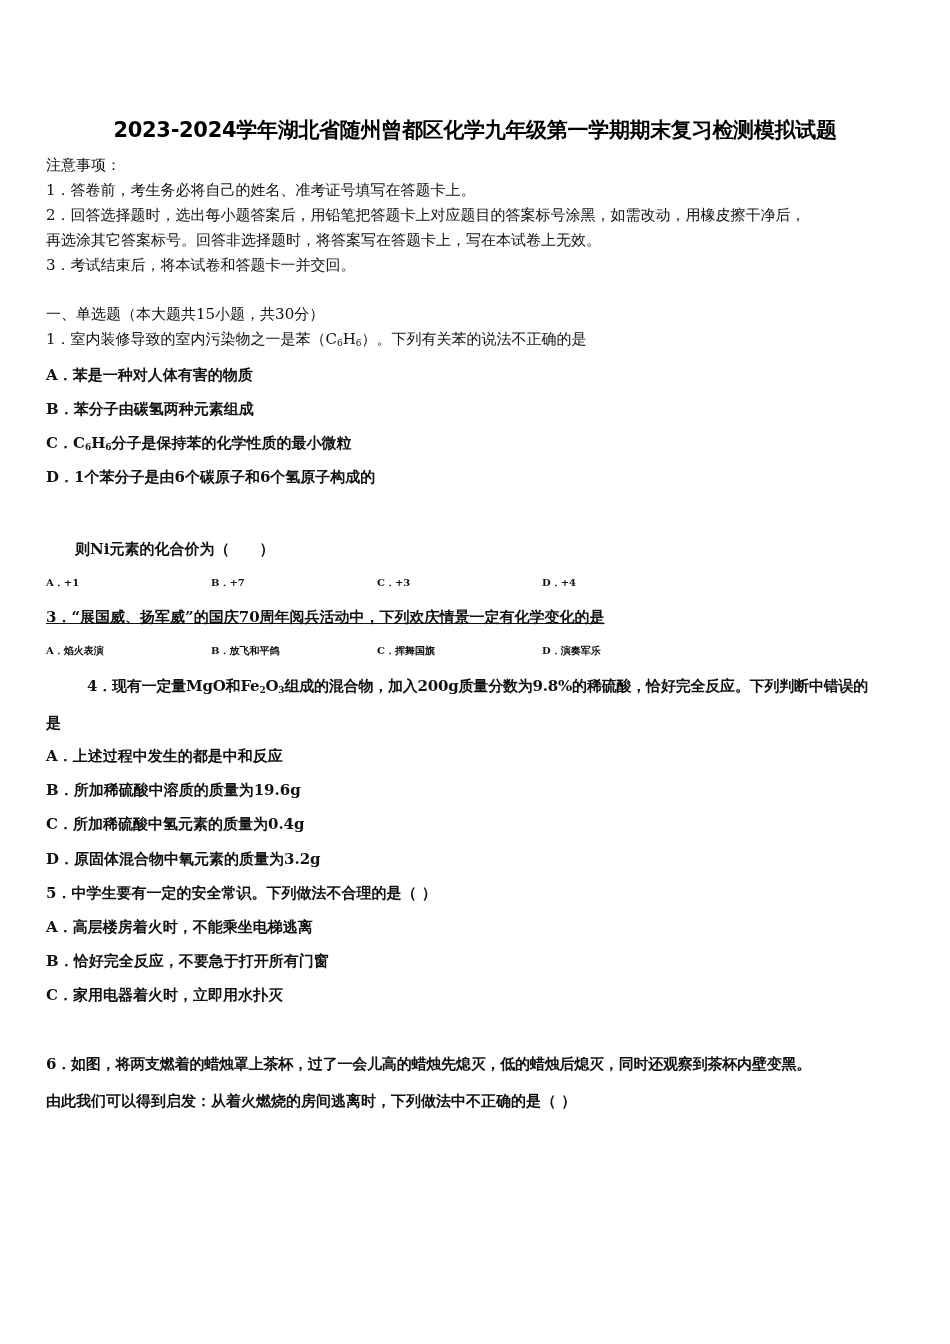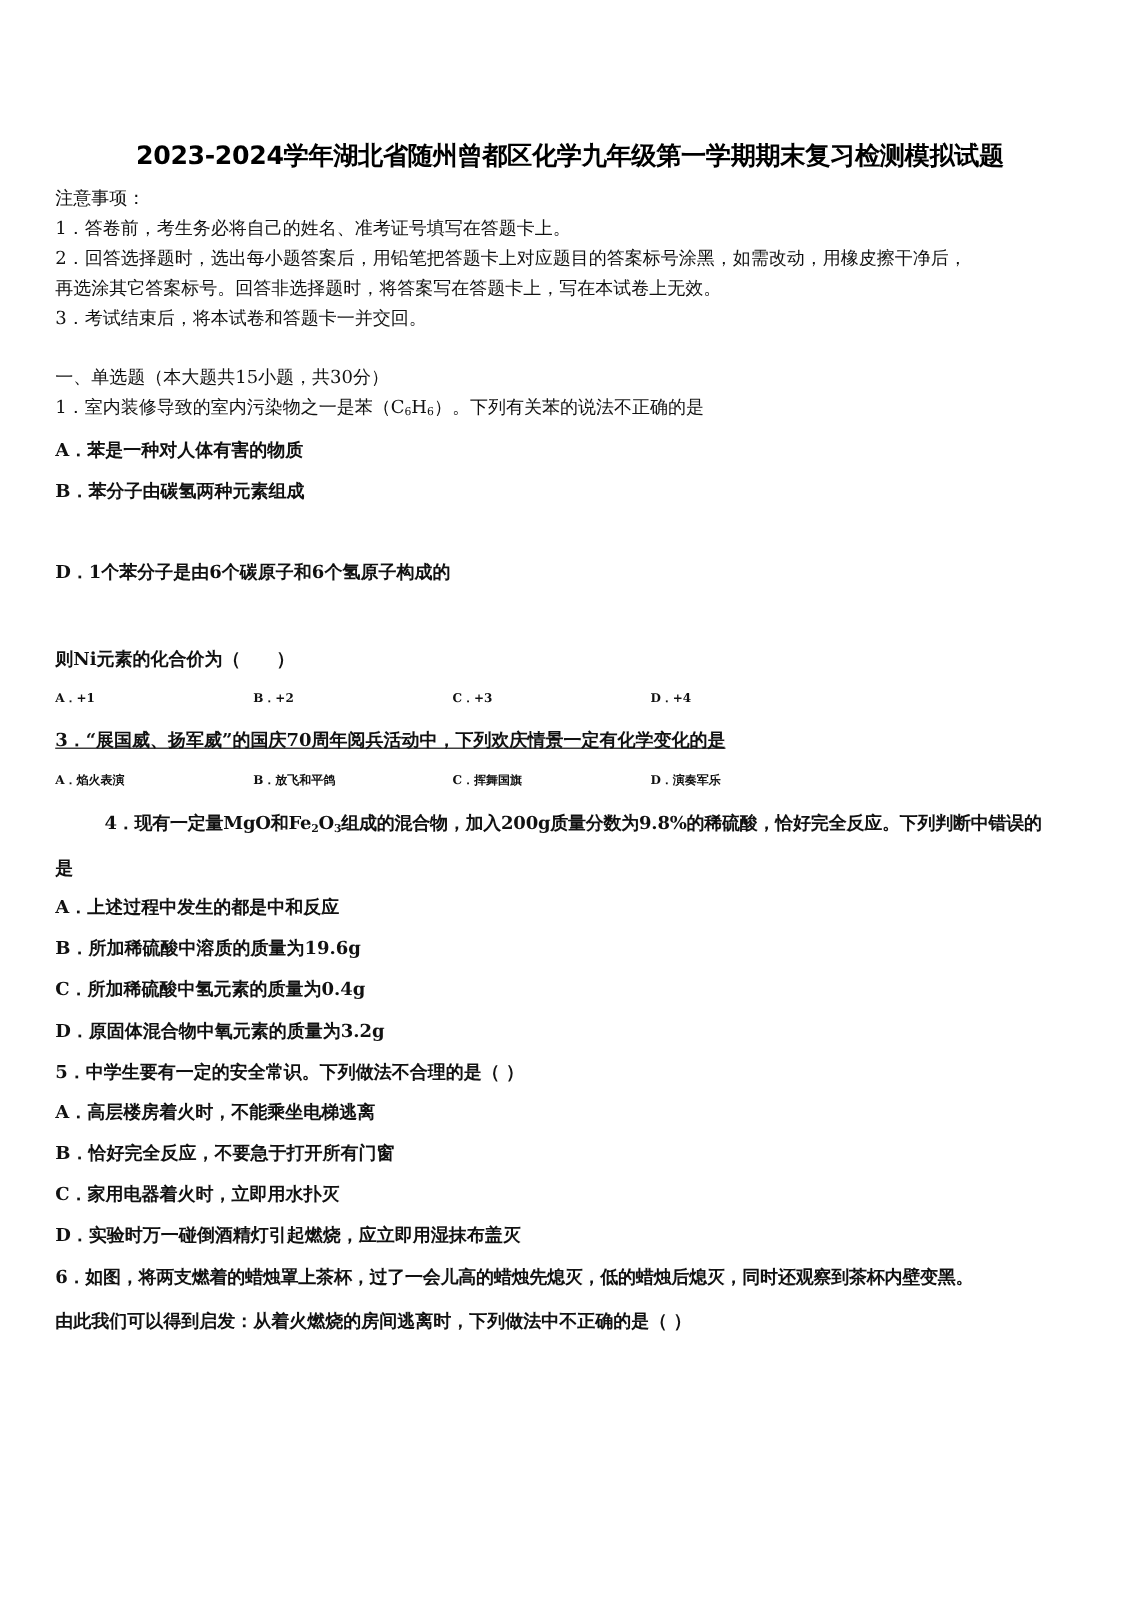--- a/index.html
+++ b/index.html
@@ -70,25 +70,28 @@
   <div class="line" style="top:226px;">再选涂其它答案标号。回答非选择题时，将答案写在答题卡上，写在本试卷上无效。</div>
   <div class="line" style="top:251px;">3．考试结束后，将本试卷和答题卡一并交回。</div>
 
   <div class="line" style="top:300px;">一、单选题（本大题共15小题，共30分）</div>
 
   <div class="line" style="top:325px;">
     <span>1．室内装修导致的室内污染物之一是苯（C</span><sub>6</sub><span>H</span><sub>6</sub><span>）。下列有关苯的说法不正确的是</span>
   </div>
   <div class="line bold" style="top:361px;">A．苯是一种对人体有害的物质</div>
   <div class="line bold" style="top:395px;">B．苯分子由碳氢两种元素组成</div>
+  <div class="line bold" style="top:429px;">
+    <span>C．C</span><sub>6</sub><span>H</span><sub>6</sub><span>分子是保持苯的化学性质的最小微粒</span>
+  </div>
   <div class="line bold" style="top:463px;">D．1个苯分子是由6个碳原子和6个氢原子构成的</div>
 
-  <div class="line bold" style="top:535px;">则Ni元素的化合价为（　　）</div>
+  <div class="line bold" style="top:535px;margin-left:29px;">则Ni元素的化合价为（　　）</div>
   <div class="opt" style="left:46px; top:569px;">A．+1</div>
-  <div class="opt" style="left:211px; top:569px;">B．+2</div>
+  <div class="opt" style="left:211px; top:569px;">B．+7</div>
   <div class="opt" style="left:377px; top:569px;">C．+3</div>
   <div class="opt" style="left:542px; top:569px;">D．+4</div>
 
   <div class="line bold" style="top:603px;text-decoration:underline;">3．“展国威、扬军威”的国庆70周年阅兵活动中，下列欢庆情景一定有化学变化的是</div>
   <div class="opt" style="left:46px; top:637px;">A．焰火表演</div>
   <div class="opt" style="left:211px; top:637px;">B．放飞和平鸽</div>
   <div class="opt" style="left:377px; top:637px;">C．挥舞国旗</div>
   <div class="opt" style="left:542px; top:637px;">D．演奏军乐</div>
 
   <div class="line bold tight" style="top:672px;margin-left:41px;">
@@ -97,18 +100,17 @@
   <div class="line bold" style="top:709px;">是</div>
   <div class="line bold" style="top:742px;">A．上述过程中发生的都是中和反应</div>
   <div class="line bold" style="top:776px;">B．所加稀硫酸中溶质的质量为19.6g</div>
   <div class="line bold" style="top:810px;">C．所加稀硫酸中氢元素的质量为0.4g</div>
   <div class="line bold" style="top:845px;">D．原固体混合物中氧元素的质量为3.2g</div>
 
   <div class="line bold" style="top:879px;">5．中学生要有一定的安全常识。下列做法不合理的是（ ）</div>
   <div class="line bold" style="top:913px;">A．高层楼房着火时，不能乘坐电梯逃离</div>
   <div class="line bold" style="top:947px;">B．恰好完全反应，不要急于打开所有门窗</div>
   <div class="line bold" style="top:981px;">C．家用电器着火时，立即用水扑灭</div>
-  <div class="line bold" style="top:1015px;">D．实验时万一碰倒酒精灯引起燃烧，应立即用湿抹布盖灭</div>
 
   <div class="line bold tight" style="top:1050px;">6．如图，将两支燃着的蜡烛罩上茶杯，过了一会儿高的蜡烛先熄灭，低的蜡烛后熄灭，同时还观察到茶杯内壁变黑。</div>
   <div class="line bold" style="top:1087px;">由此我们可以得到启发：从着火燃烧的房间逃离时，下列做法中不正确的是（ ）</div>
 
 </div>
 
 </body></html>

